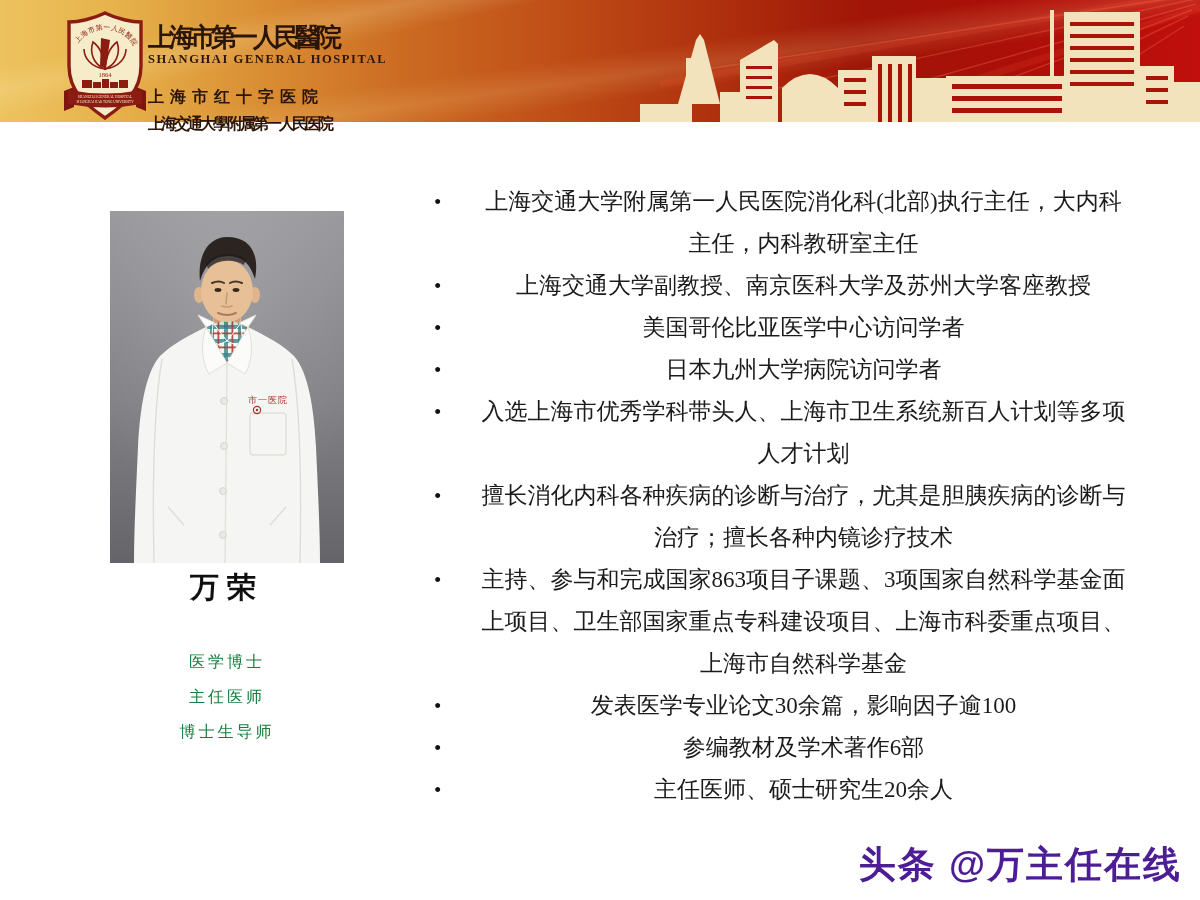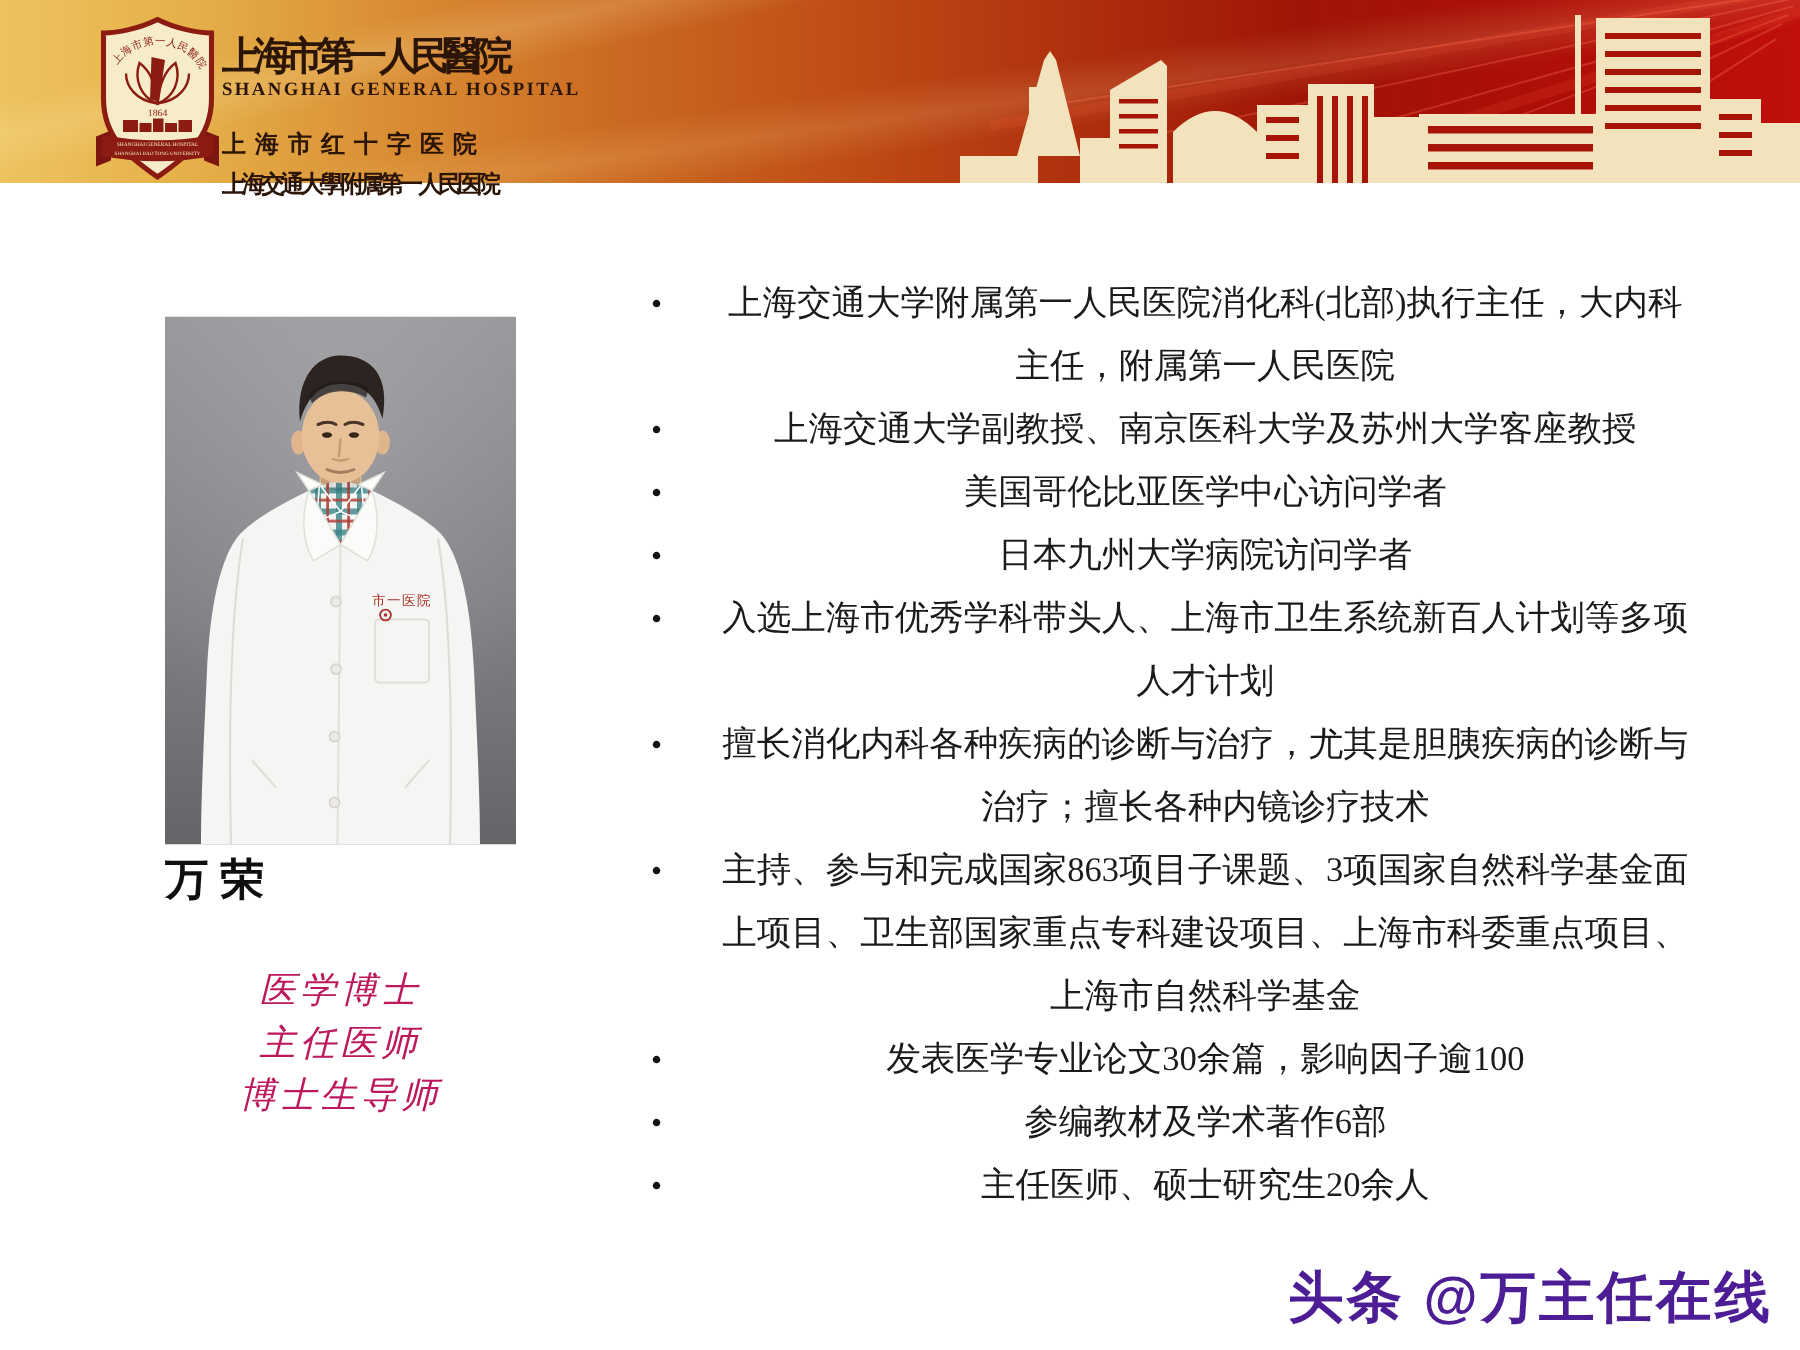--- a/index.html
+++ b/index.html
@@ -27,24 +27,24 @@
   .hbrand .t-cn{position:absolute;left:0;top:22px;width:186px;font-size:26px;font-weight:bold;
     letter-spacing:-5px;white-space:nowrap;line-height:32px;}
   .hbrand .t-en{position:absolute;left:0;top:52px;font-size:12.5px;font-weight:bold;
     letter-spacing:1.6px;white-space:nowrap;line-height:15px;}
   .hbrand .t-af{position:absolute;left:0;top:66px;font-size:16px;font-weight:bold;
     letter-spacing:-3px;white-space:nowrap;line-height:20px;margin-top:48px;}
   .hbrand .t-rc{position:absolute;left:0;top:87px;font-size:16px;font-weight:bold;
     letter-spacing:6px;white-space:nowrap;line-height:20px;text-align:center;}
   
   .photo{position:absolute;left:110px;top:211px;width:234px;height:352px;}
-  .name{position:absolute;left:110px;top:570px;width:234px;text-align:left;
+  .name{position:absolute;left:110px;top:570px;width:234px;text-align:center;
     font-size:29px;font-weight:bold;letter-spacing:8px;color:#0f0f0f;line-height:34px;}
   .titles{position:absolute;left:104px;top:644px;width:246px;text-align:center;
-    font-size:24px;color:#be185d;line-height:35px;letter-spacing:3px;font-style:italic;}
+    font-size:16px;color:#15803d;line-height:35px;letter-spacing:3px;}
   
   .bullets{position:absolute;left:433px;top:181px;width:712px;margin:0;padding:0;list-style:none;
     font-size:23px;line-height:42px;color:#1b1b1b;text-align:center;}
   .bullets li{position:relative;padding-left:29px;margin:0;}
   .bullets li::before{content:"•";position:absolute;left:1px;top:0;font-size:21px;color:#111;}
   .bullets .line{white-space:nowrap;}
   
   .watermark{
     position:absolute;right:18px;top:840px;
     font-family:"Liberation Sans","DejaVu Sans",sans-serif;
@@ -229,21 +229,21 @@
   <div class="name">万荣</div>
   <div class="titles">
     <div>医学博士</div>
     <div>主任医师</div>
     <div>博士生导师</div>
   </div>
 
   <ul class="bullets">
     <li>
       <div class="line">上海交通大学附属第一人民医院消化科(北部)执行主任，大内科</div>
-      <div class="line">主任，附属第一人民医院</div>
+      <div class="line">主任，内科教研室主任</div>
     </li>
     <li>
       <div class="line">上海交通大学副教授、南京医科大学及苏州大学客座教授</div>
     </li>
     <li>
       <div class="line">美国哥伦比亚医学中心访问学者</div>
     </li>
     <li>
       <div class="line">日本九州大学病院访问学者</div>
     </li>

